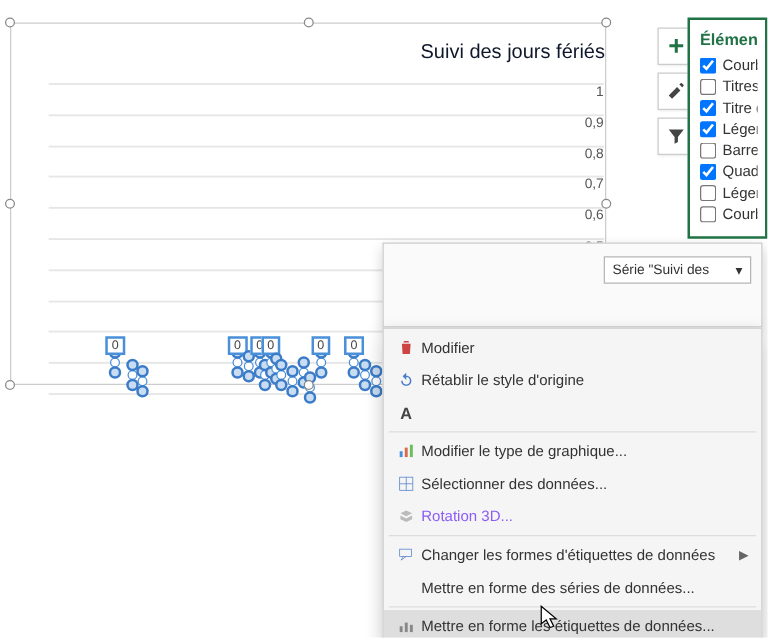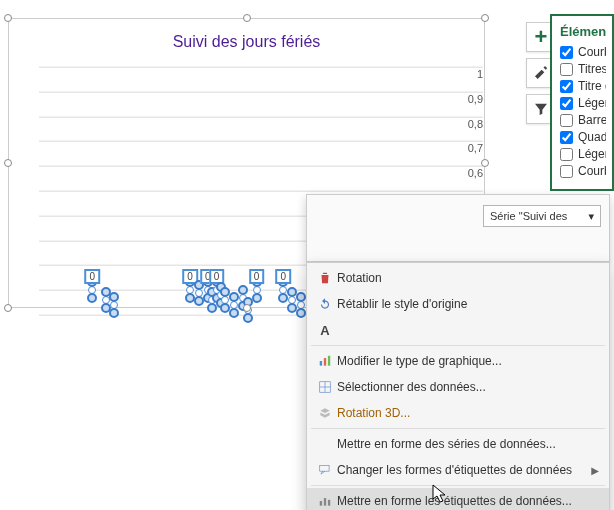--- a/index.html
+++ b/index.html
@@ -1,19 +1,19 @@
 <!DOCTYPE html>
 <html><head>
 <meta charset="utf-8">
 <style>
   * { box-sizing: border-box; margin: 0; padding: 0; }
   body { font-family: "Segoe UI", Arial, sans-serif; font-size: 12px; background: #fff; color: #333; position: relative; width: 614px; height: 510px; overflow: hidden; }
   .chart-box { position: absolute; left: 8px; top: 18px; width: 477px; height: 290px; border: 1px solid #ccc; background: #fff; }
   .chart-sel { position:absolute; width:8px; height:8px; border:1px solid #888; background:#fff; border-radius:50%; }
-  .chart-title { text-align: center; font-size: 16px; color: #4c1d95; padding: 14px 0 6px 0; }
+  .chart-title { text-align: right; font-size: 16px; color: #0f172a; padding: 14px 0 6px 0; }
   .plot { position: absolute; left: 30px; top: 48px; width: 444px; height: 252px; }
   .gridlines { position:absolute; left:0; top:0; width:100%; height:100%; }
   .gridlines div { position:absolute; left:0; width:100%; height:0; border-top:1px solid #e6e6e6; }
   .ytick { position:absolute; left:-30px; width:26px; text-align:right; font-size:11px; color:#555; transform:translateY(-50%); }
   .datapoints { position:absolute; left:0; top:0; width:100%; height:100%; }
   .pt { position:absolute; width:8px; height:8px; border:1.5px solid #4A90D9; background:#fff; border-radius:50%; transform:translate(-50%,-50%); }
   .selpt { position:absolute; width:10px; height:10px; border:2px solid #3b7bc8; background:#c9ddf2; border-radius:50%; transform:translate(-50%,-50%); }
   .lbl { position:absolute; border:2px solid #4A90D9; background:#fff; font-size:10px; padding:0 3px; color:#444; transform:translate(-50%,-140%); }
   .tool-column { position:absolute; right:56px; top:22px; width:32px; }
   .tool-btn { width:30px; height:30px; border:1px solid #ccc; background:#fff; margin-bottom:6px; display:flex; align-items:center; justify-content:center; box-shadow:0 1px 2px rgba(0,0,0,.1); cursor:pointer; }
@@ -25,21 +25,21 @@
   .panel-item input { width:13px; height:13px; }
   .mini-toolbar { position:absolute; left:306px; top:194px; width:304px; height:68px; background:#fafafa; border:1px solid #ccc; box-shadow:0 4px 10px rgba(0,0,0,.2); display:flex; align-items:flex-start; }
   .mini-btn { display:flex; flex-direction:column; align-items:center; padding:6px 8px 4px; font-size:11px; cursor:pointer; }
   .mini-btn .ico { width:24px; height:18px; display:flex; align-items:center; justify-content:center; margin-bottom:3px; }
   .mini-dd { position:absolute; right:8px; top:10px; width:118px; height:22px; border:1px solid #b5b5b5; background:#fff; display:flex; align-items:center; padding:0 6px; font-size:11px; justify-content:space-between; cursor:pointer; }
   .ctx-menu { position:absolute; left:306px; top:262px; width:304px; background:#f5f5f5; border:1px solid #ccc; box-shadow:0 6px 14px rgba(0,0,0,.25); padding:2px 0; }
   .ctx-item { display:flex; align-items:center; height:26px; padding:0 10px 0 6px; font-size:12px; cursor:pointer; }
   .ctx-item .ic { width:24px; display:flex; align-items:center; justify-content:center; }
   .ctx-item .txt { flex:1; }
   .ctx-item .arrow { color:#666; font-size:10px; }
-  .ctx-item.disabled { color:#a16207; }
+  .ctx-item.disabled { color:#8b5cf6; }
   .ctx-item.highlight { background:#dedede; }
   .ctx-sep { height:1px; margin:2px 4px; background:#ddd; }
   .cursor { position:absolute; pointer-events:none; }
 </style>
 </head>
 <body>
 
 <div class="chart-box">
   <div class="chart-title">Suivi des jours fériés</div>
   <div class="plot">
@@ -219,21 +219,21 @@
   </div>
 </div>
 
 <div class="ctx-menu" id="ctxMenu">
     <div class="ctx-item">
       <span class="ic">
         <svg width="14" height="14" viewBox="0 0 24 24">
           <path fill="#c44" d="M6 7h12l-1 14H7L6 7zm3-4h6l1 2H8l1-2z"></path>
         </svg>
       </span>
-      <span class="txt">Rotation</span>
+      <span class="txt">Modifier</span>
     </div>
     <div class="ctx-item">
       <span class="ic">
         <svg width="14" height="14" viewBox="0 0 24 24">
           <path fill="#4a7cc9" d="M12 5V2L7 7l5 5V8c3 0 5 2 5 5s-2 5-5 5-5-2-5-5H5c0 4 3 7 7 7s7-3 7-7-3-7-7-7z"></path>
         </svg>
       </span>
       <span class="txt">Rétablir le style d'origine</span>
     </div>
     <div class="ctx-item">
@@ -265,32 +265,32 @@
     <div class="ctx-item disabled">
       <span class="ic">
         <svg width="14" height="14" viewBox="0 0 24 24">
           <path fill="#bbb" d="M4 8l8-4 8 4-8 4-8-4zm0 3l8 4 8-4v5l-8 4-8-4v-5z"></path>
         </svg>
       </span>
       <span class="txt">Rotation 3D...</span>
     </div>
     <div class="ctx-sep"></div>
     <div class="ctx-item">
+      <span class="ic">
+        <svg width="14" height="14" viewBox="0 0 24 24">
+          <rect x="3" y="4" width="16" height="10" fill="none" stroke="#4a7cc9"></rect>
+          <path d="M8 14l-3 5 7-5" fill="none" stroke="#4a7cc9"></path>
+        </svg>
+      </span>
+      <span class="txt">Changer les formes d'étiquettes de données</span>
+      <span class="arrow">▶</span>
+    </div>
+    <div class="ctx-item">
       <span class="ic"></span>
       <span class="txt">Mettre en forme des séries de données...</span>
-    </div>
-    <div class="ctx-item">
-      <span class="ic">
-        <svg width="14" height="14" viewBox="0 0 24 24">
-          <rect x="3" y="4" width="16" height="10" fill="none" stroke="#4a7cc9"></rect>
-          <path d="M8 14l-3 5 7-5" fill="none" stroke="#4a7cc9"></path>
-        </svg>
-      </span>
-      <span class="txt">Changer les formes d'étiquettes de données</span>
-      <span class="arrow">▶</span>
     </div>
     <div class="ctx-sep"></div>
     <div class="ctx-item highlight">
       <span class="ic">
         <svg width="14" height="14" viewBox="0 0 24 24">
           <rect x="3" y="12" width="4" height="8" fill="#888"></rect>
           <rect x="10" y="7" width="4" height="13" fill="#888"></rect>
           <rect x="17" y="10" width="4" height="10" fill="#888"></rect>
         </svg>
       </span>

